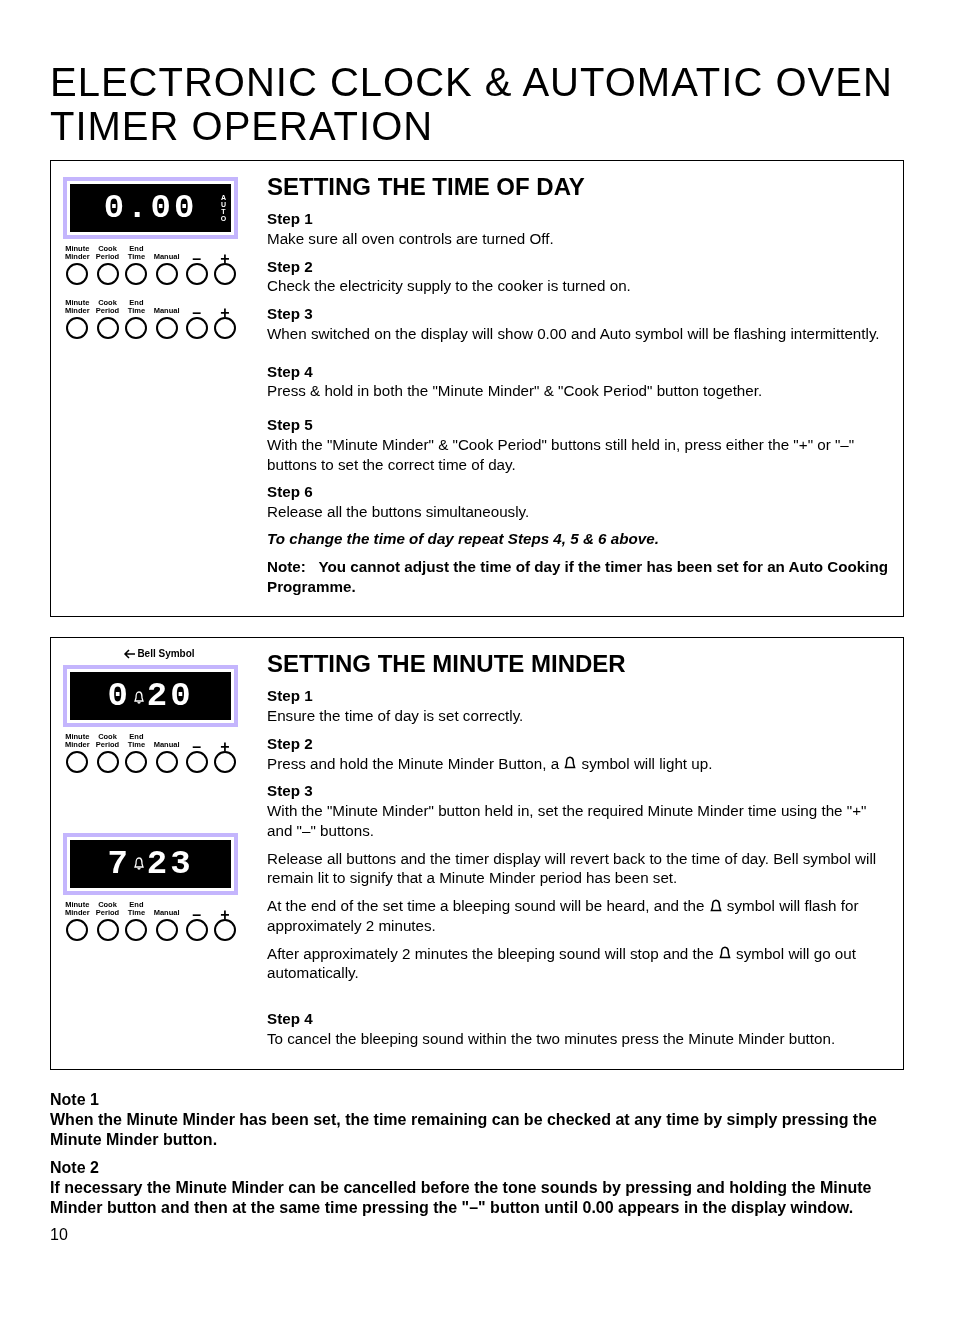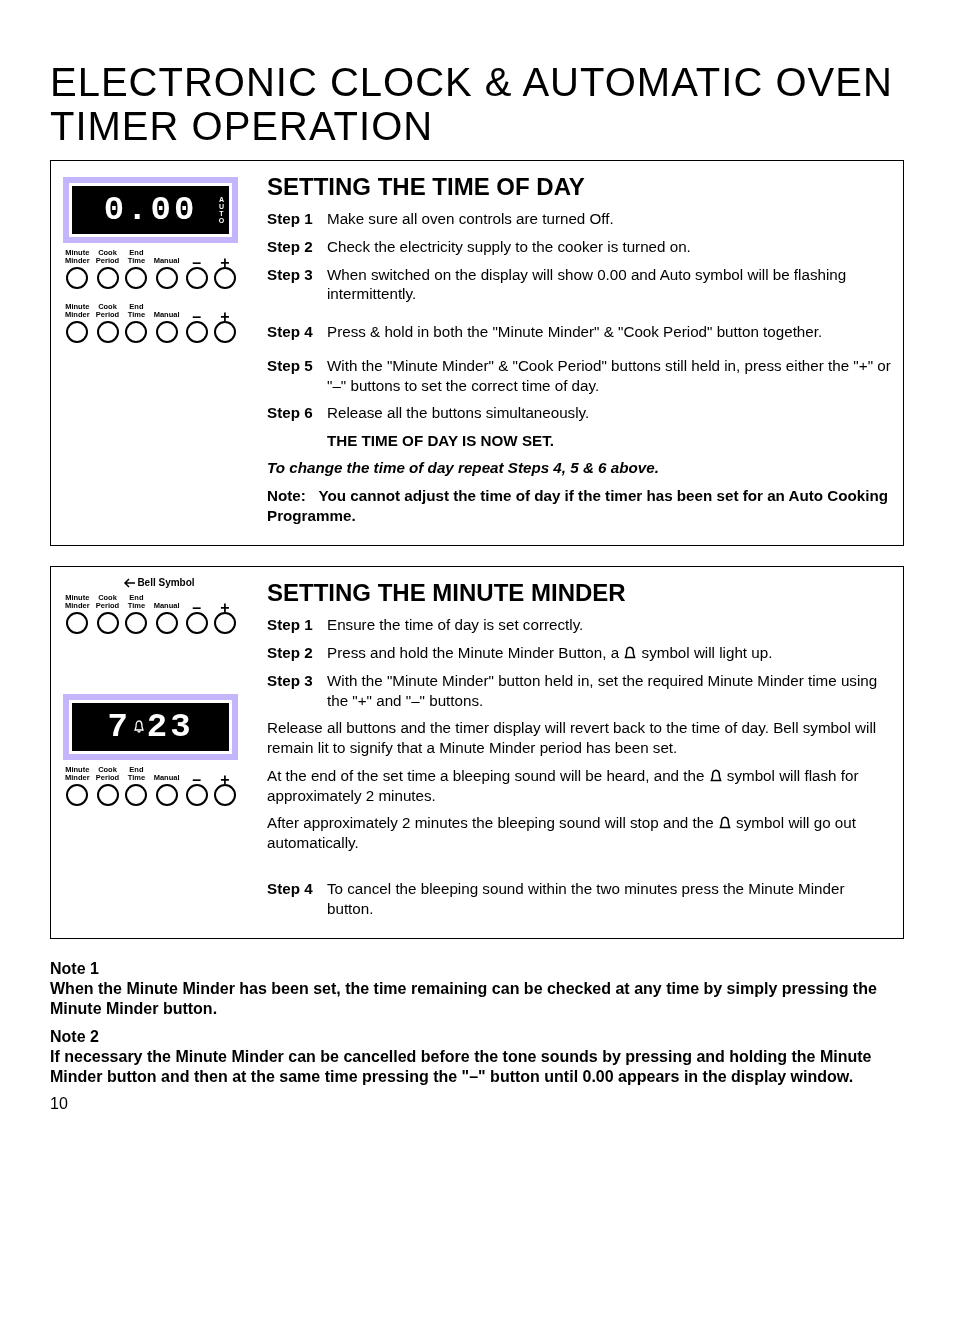--- a/index.html
+++ b/index.html
@@ -40,39 +40,40 @@
     margin: 2px 0 8px 0;
     display: flex;
     align-items: center;
     gap: 6px;
   }
   .step {
     display: flex;
     margin-bottom: 8px;
     font-size: 15.2px;
     line-height: 1.3;
+    flex-direction: column;
   }
   .step-label { font-weight: 700; min-width: 60px; }
   .step-text {}
   .body-bold { font-weight: 700; font-size: 15.2px; margin: 6px 0 8px 0; line-height: 1.3; }
   .body-bold-indent { font-weight: 700; font-size: 15.2px; margin: 4px 0 8px 60px; line-height:1.3; }
   .body-italic { font-weight:700; font-style: italic; font-size: 15.2px; margin: 6px 0 10px 0; }
   .body { font-size: 15.2px; line-height: 1.3; margin-bottom: 8px; }
   .note-row { display:flex; margin: 6px 0 8px 0; font-weight:700; font-size:16px; line-height:1.25;flex-direction:column; }
   .note-lbl { min-width:80px; }
   .note-txt { }
   .pg-num { font-size: 16px; }
 
   
   .timer {
     margin: 6px 0 14px 0;
     width: 175px;
   }
   .display-wrap {
-    border: 6px solid #c4b5fd;
+    border: 4px solid #c4b5fd;
     padding: 3px;
     position: relative;
     margin-bottom: 6px;
   }
   .display-inner {
     background: #000;
     height: 48px;
     display: flex;
     align-items: center;
     justify-content: center;
@@ -234,41 +235,49 @@
       <div style="height:6px"></div>
       <div class="step">
           <span class="step-label">Step 5</span>
           <span class="step-text">With the "Minute Minder" &amp; "Cook Period" buttons still held in, press either the "+" or "–" buttons to set the correct time of day.</span>
         </div>
       <div class="step">
           <span class="step-label">Step 6</span>
           <span class="step-text">Release all the buttons simultaneously.</span>
         </div>
 
-      <div class="body-bold-indent">THE TIME OF DAY IS NOW SET.</div>
       <div class="body-italic">To change the time of day repeat Steps 4, 5 &amp; 6 above.</div>
       <div class="body-bold">
         <span>Note:</span>&nbsp;&nbsp;&nbsp;<span>You cannot adjust the time of day if the timer has been set for an Auto Cooking Programme.</span>
       </div>
     </div>
   </div>
 </div>
 
 <div class="box">
   <div class="two-col">
     <div class="left-col">
 
       <div class="bell-label">
         <svg class="small-sym" width="16" height="10" viewBox="0 0 16 10">
             <path d="M0 5 L10 5 M6 1 L10 5 L6 9" stroke="#000" stroke-width="1.5" fill="none" transform="scale(-1,1) translate(-14,0)"></path>
           </svg>
         <span>Bell Symbol</span>
       </div>
 
       <div class="timer">
+        <div class="display-wrap">
+          <div class="display-inner">
+            <span class="seg" style="position:relative;">
+              <span style="font-size:34px;">0</span><svg width="12" height="14" style="margin:0 2px;" viewBox="0 0 12 14">
+                  <path d="M6 1 C3 1 3 4 3 7 L2 10 L10 10 L9 7 C9 4 9 1 6 1 Z M5 11 A1 1 0 0 0 7 11" fill="none" stroke="#fff" stroke-width="1.3"></path>
+                </svg><span style="font-size:34px;">20</span>
+            </span>
+          </div>
+        </div>
         <div class="btn-row">
           <div class="btn-col">
               <div class="btn-top" style="white-space:pre-line;">Minute
 Minder</div>
               <div class="btn-circle"></div>
             </div>
           <div class="btn-col">
               <div class="btn-top" style="white-space:pre-line;">Cook
 Period</div>
               <div class="btn-circle"></div>

